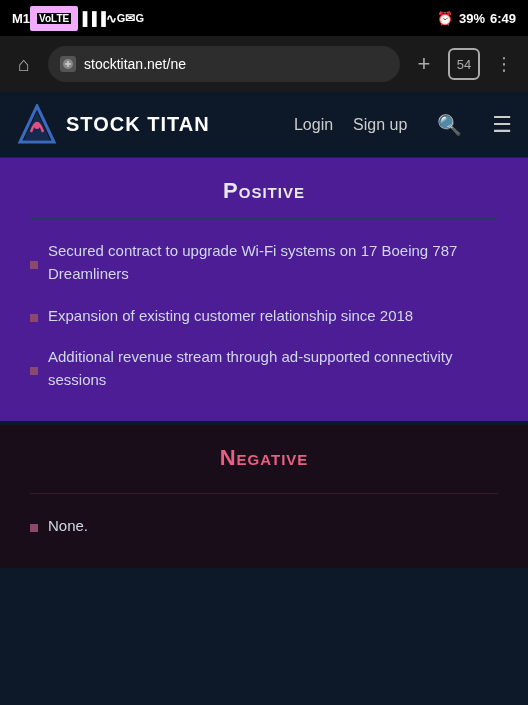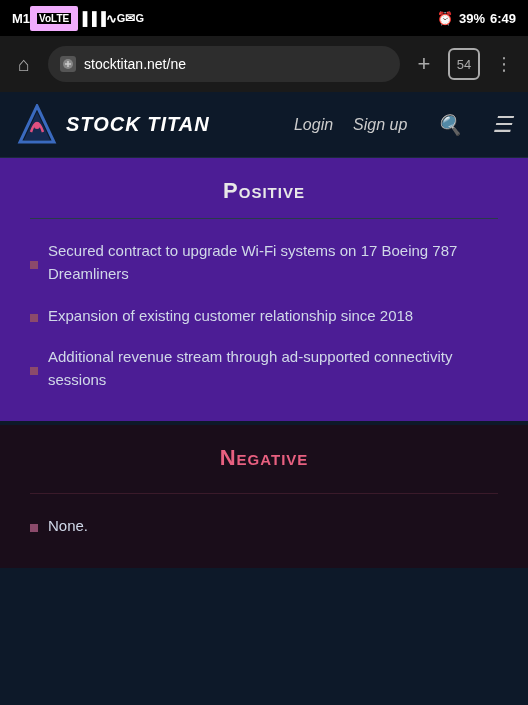--- a/index.html
+++ b/index.html
@@ -111,21 +111,20 @@
     }
 
     
     .site-header {
       background: #0d1929;
       height: 66px;
       display: flex;
       align-items: center;
       padding: 0 16px;
       border-bottom: 1px solid #1a2a3a;
-      font-style: italic;
     }
     .logo-area {
       display: flex;
       align-items: center;
       gap: 8px;
       flex: 1;
     }
     .logo-icon {
       width: 42px;
       height: 42px;

